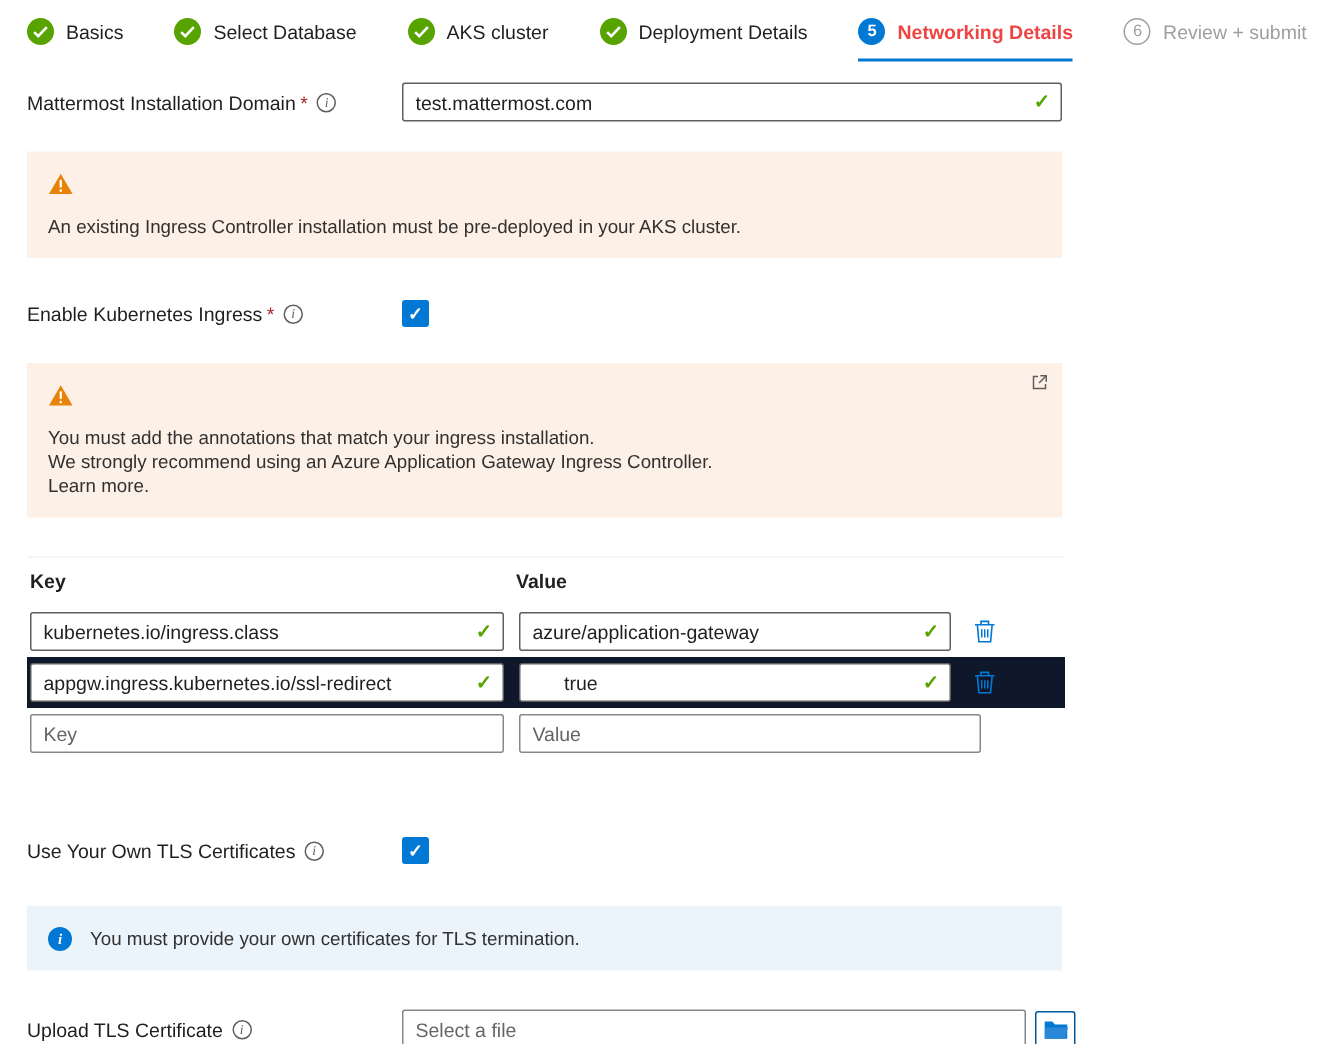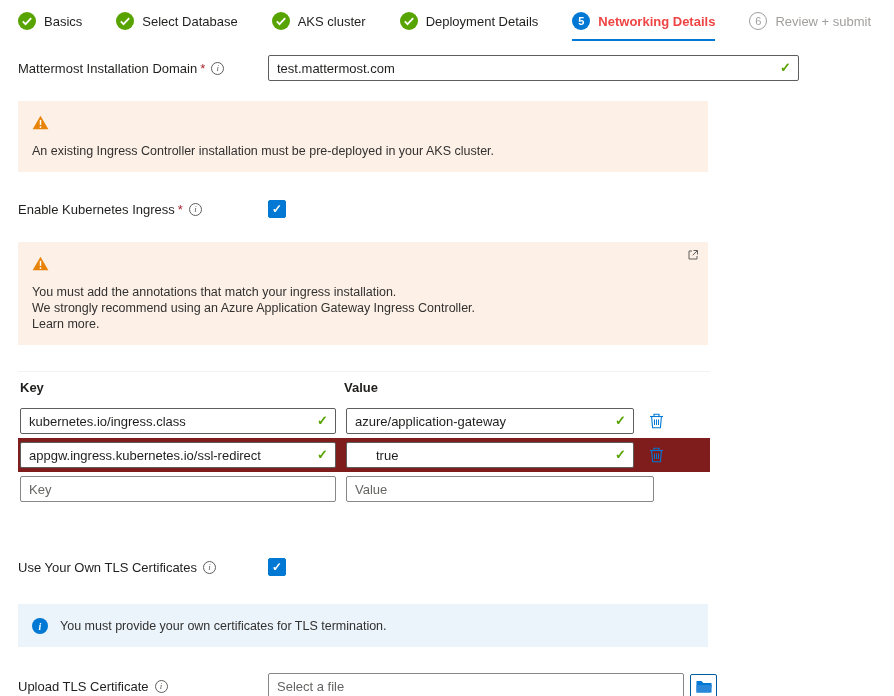--- a/index.html
+++ b/index.html
@@ -57,21 +57,21 @@
   .checkbox { width:18px; height:18px; background:#0078d4; border:1px solid #0078d4; border-radius:2px;
               display:flex; align-items:center; justify-content:center; color:#fff; cursor:pointer;
               box-sizing:border-box; }
   .checkbox span { font-size:12px; font-weight:700; line-height:12px; }
 
   
   .kv-table { margin-left:18px; width:692px; }
   .kv-head { display:flex; font-weight:700; padding:8px 0 9px 2px; border-top:1px solid #f3f2f1; }
   .h-key { width:324px; }
   .kv-row { display:flex; align-items:center; padding:4px 2px; }
-  .kv-row.highlight { background:#7f1d1d; }
+  .kv-row.highlight { background:#0f172a; }
   .kv-key { width:316px; }
   .kv-value { width:288px; margin-left:10px; }
   .trash-btn { margin-left:12px; background:none; border:none; padding:2px 3px; cursor:pointer; display:flex; }
 
   
   .browse-btn { width:27px; height:24px; margin-left:6px; border:1px solid #005a9e; background:#fff;
                 border-radius:2px; display:flex; align-items:center; justify-content:center;
                 cursor:pointer; padding:0; box-sizing:border-box; }
 </style>
 </head>
@@ -128,21 +128,21 @@
 
   <div class="form-row" style="margin-top:14px">
     <div class="label-col">
       <span>Mattermost Installation Domain</span>
       <span class="req">*</span>
       <span class="info-icon">
           <span>i</span>
         </span>
     </div>
     <div class="input-wrap">
-      <input class="tb with-check" style="width: 531px;" value="test.mattermost.com">
+      <input class="tb with-check" style="width: 440px;" value="test.mattermost.com">
       <span class="valid-check">✓</span>
     </div>
   </div>
 
   <div class="banner warning" style="margin-top:20px">
     <span class="banner-icon">
       <svg width="17" height="15" viewBox="0 0 18 16">
           <path d="M9 0.8L17.4 15.2H0.6z" fill="#e8830a"></path>
           <rect x="8.2" y="5.2" width="1.6" height="5.4" fill="#fff"></rect>
           <rect x="8.2" y="12" width="1.6" height="1.7" fill="#fff"></rect>

